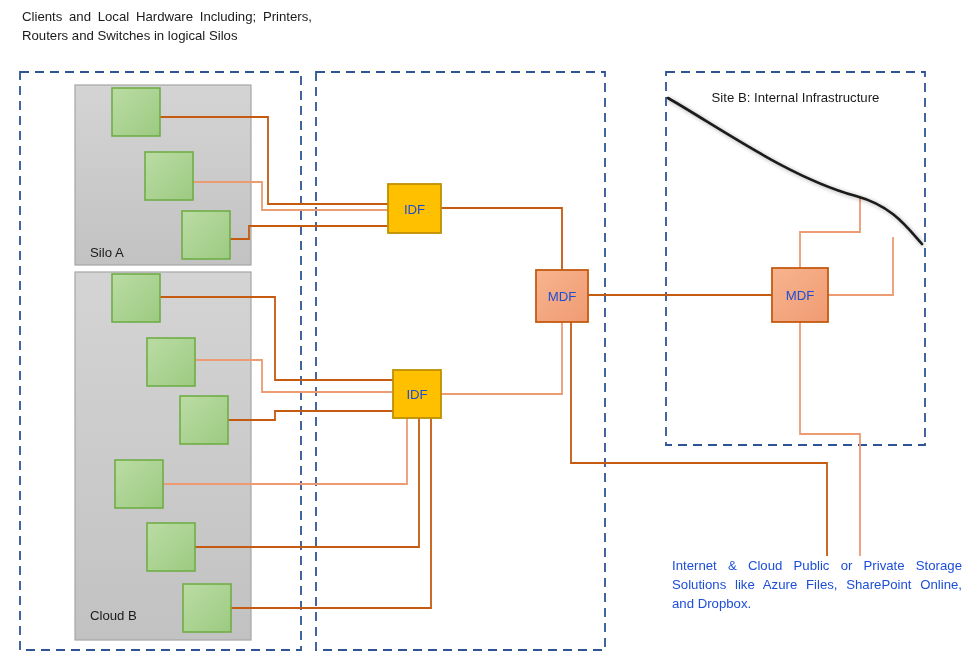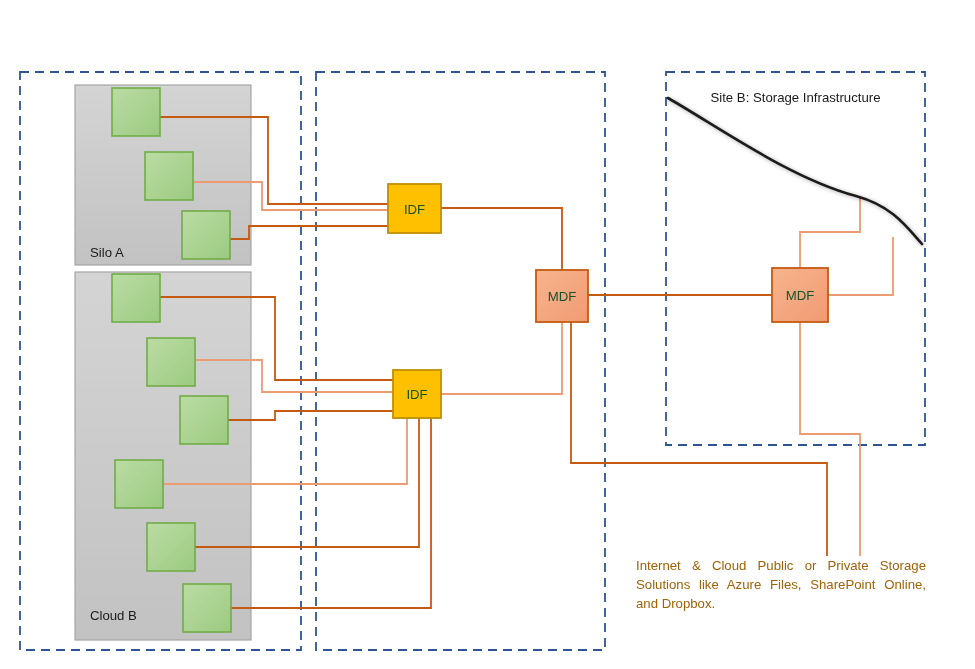--- a/index.html
+++ b/index.html
@@ -17,42 +17,42 @@
 
   
   #caption-clients{
     left:22px;top:7px;width:290px;
     font-size:13.2px;line-height:19px;
     text-align:justify;
     color:#1a1a1a;
   }
   
   #caption-cloud{
-    left:636px;top:556px;width:290px;
+    left:672px;top:556px;width:290px;
     font-size:13.2px;line-height:19px;
     text-align:justify;
-    color:#a16207;
+    color:#1d4ed8;
   }
   .zone-title{
     position:absolute;
     font-size:13.2px;
     color:#1a1a1a;
     text-align:center;
     white-space:nowrap;
   }
   .silo-label{
     position:absolute;
     font-size:13.2px;
     color:#1a1a1a;
     white-space:nowrap;
   }
   .node-label{
     position:absolute;
     font-size:13.2px;
-    color:#14532d;
+    color:#1d4ed8;
     width:100%;
     text-align:center;
     top:50%;
     transform:translateY(-50%);
     left:0;
     pointer-events:none;
   }
   .node{position:absolute;}
 </style>
 </head>
@@ -143,25 +143,26 @@
       <rect x="183" y="584" width="48" height="48" fill="url(#gradClient)" stroke="#70AD47" stroke-width="1.6"></rect>
     </g>
 
     <rect x="388" y="184" width="53" height="49" fill="#FFC000" stroke="#BF9000" stroke-width="1.8"></rect>
     <rect x="393" y="370" width="48" height="48" fill="#FFC000" stroke="#BF9000" stroke-width="1.8"></rect>
     <rect x="536" y="270" width="52" height="52" fill="url(#gradMdf)" stroke="#C55A11" stroke-width="1.8"></rect>
     <rect x="772" y="268" width="56" height="54" fill="url(#gradMdf)" stroke="#C55A11" stroke-width="1.8"></rect>
 
   </svg>
 
+  <div class="txt" id="caption-clients">Clients and Local Hardware Including; Printers, Routers and Switches in logical Silos</div>
 
   <div class="txt" id="caption-cloud">Internet &amp; Cloud Public or Private Storage Solutions like Azure Files, SharePoint Online, and Dropbox.</div>
 
 
-  <div class="zone-title" style="left:666px;top:90px;width:259px;">Site B: Storage Infrastructure</div>
+  <div class="zone-title" style="left:666px;top:90px;width:259px;">Site B: Internal Infrastructure</div>
 
   <div class="silo-label" style="left:90px;top:236px;margin-top:9px;">Silo A</div>
 
   <div class="silo-label" style="left:90px;top:608px;">Cloud B</div>
 
   <div class="node" style="left:388px;top:184px;width:53px;height:49px;">
     <span class="node-label">IDF</span>
   </div>
 
   <div class="node" style="left:393px;top:370px;width:48px;height:48px;">

